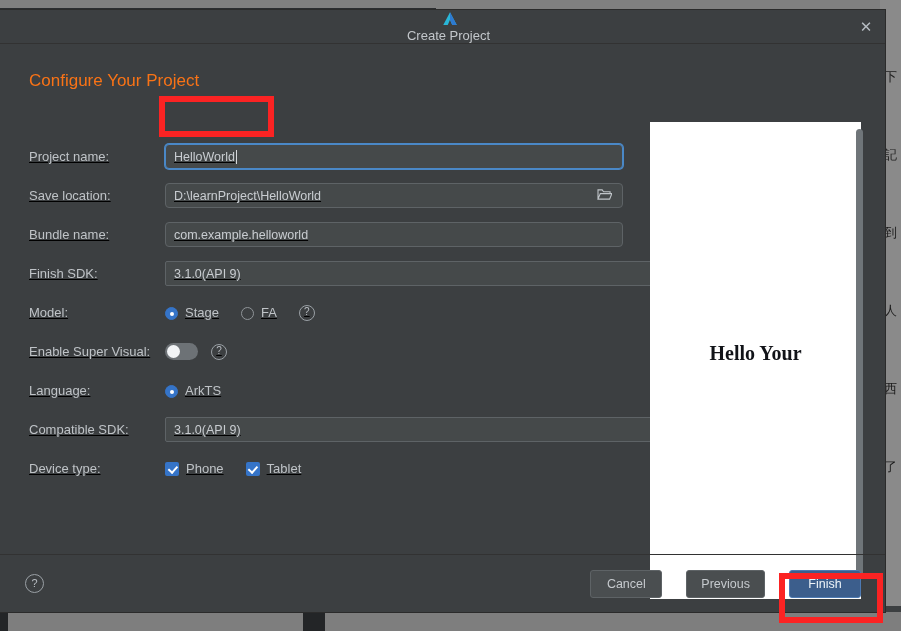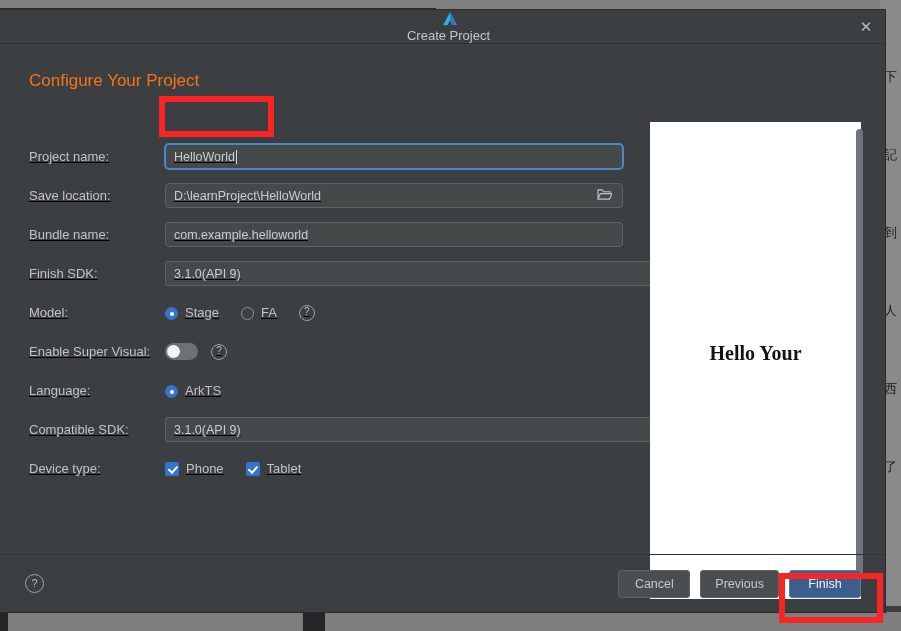--- a/index.html
+++ b/index.html
@@ -354,21 +354,21 @@
     font-size: 11px;
     line-height: 16px;
     text-align: center;
     cursor: pointer;
   }
   .footer-spacer { flex: 1 1 auto; }
   .btn {
     height: 28px;
     min-width: 72px;
     padding: 0 14px;
-    margin-right: 10px;
+    margin-right: 24px;
     border: 1px solid #5e6366;
     border-radius: 3px;
     background: #4a4e50;
     color: #c6cace;
     font-size: 12.5px;
     font-family: "Liberation Sans", sans-serif;
     cursor: pointer;
     display: flex;
     align-items: center;
     justify-content: center;

